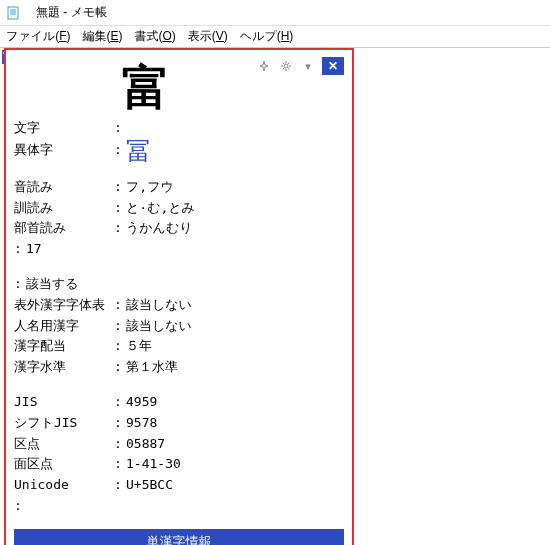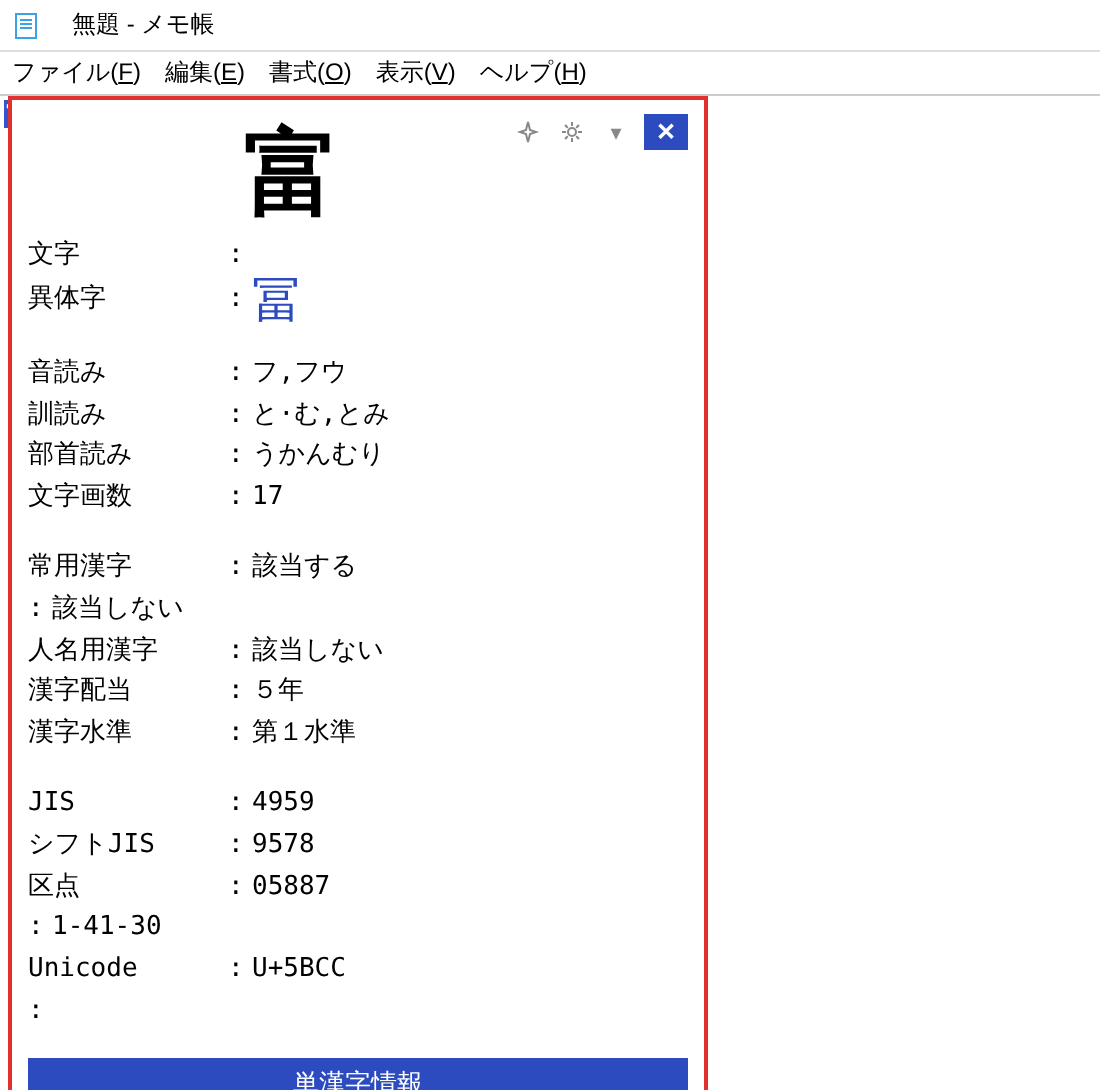--- a/index.html
+++ b/index.html
@@ -180,33 +180,32 @@
         <span class="lbl">訓読み</span>
         <span class="colon">:</span>
         <span class="val">と·む,とみ</span>
       </div>
     <div class="row">
         <span class="lbl">部首読み</span>
         <span class="colon">:</span>
         <span class="val">うかんむり</span>
       </div>
     <div class="row">
-        <span class="lbl">文字画数</span>
         <span class="colon">:</span>
         <span class="val">17</span>
       </div>
 
     <div class="gap"></div>
 
     <div class="row">
-        <span class="lbl">常用漢字</span>
         <span class="colon">:</span>
         <span class="val">該当する</span>
       </div>
     <div class="row">
+        <span class="lbl">表外漢字字体表</span>
         <span class="colon">:</span>
         <span class="val">該当しない</span>
       </div>
     <div class="row">
         <span class="lbl">人名用漢字</span>
         <span class="colon">:</span>
         <span class="val">該当しない</span>
       </div>
     <div class="row">
         <span class="lbl">漢字配当</span>
@@ -230,20 +229,21 @@
         <span class="lbl">シフトJIS</span>
         <span class="colon">:</span>
         <span class="val">9578</span>
       </div>
     <div class="row">
         <span class="lbl">区点</span>
         <span class="colon">:</span>
         <span class="val">05887</span>
       </div>
     <div class="row">
+        <span class="lbl">面区点</span>
         <span class="colon">:</span>
         <span class="val">1-41-30</span>
       </div>
     <div class="row">
         <span class="lbl">Unicode</span>
         <span class="colon">:</span>
         <span class="val">U+5BCC</span>
       </div>
     <div class="row">
         <span class="colon">:</span>

